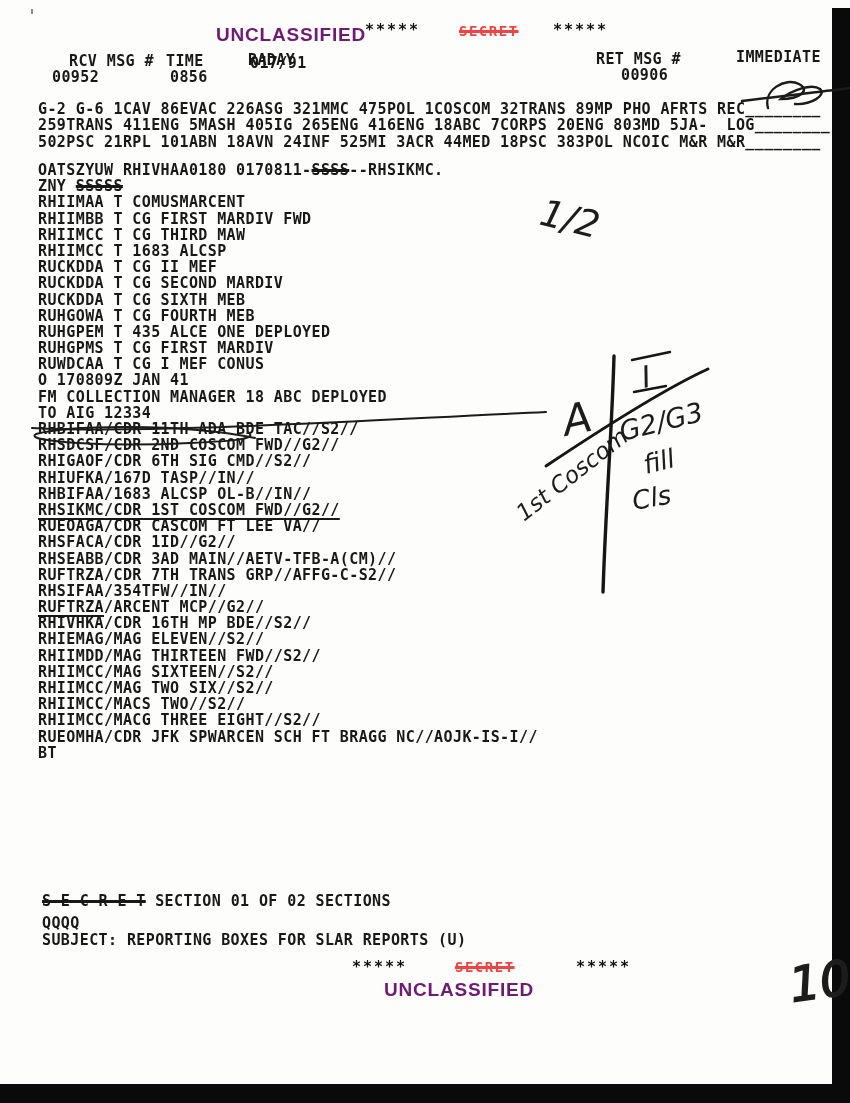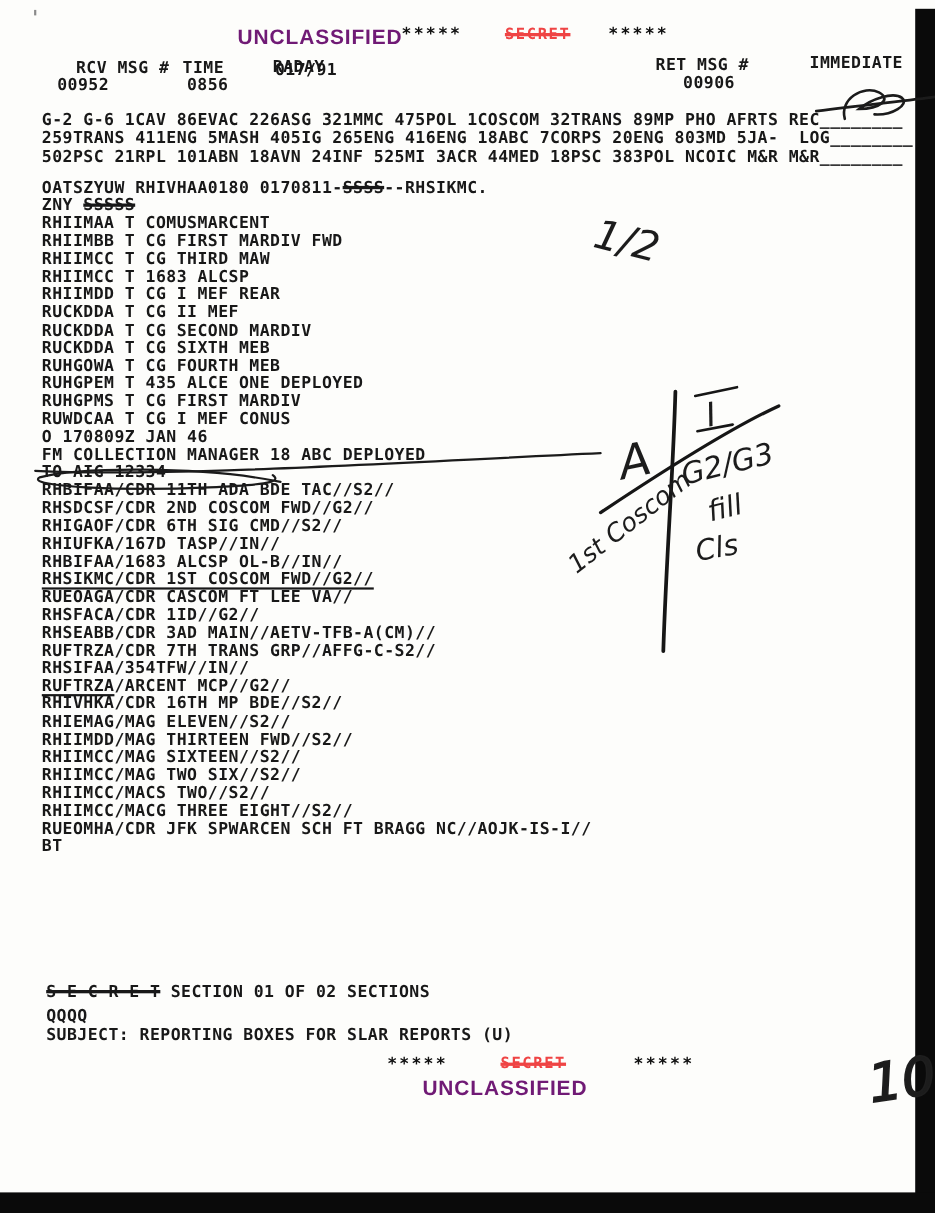--- a/index.html
+++ b/index.html
@@ -53,29 +53,28 @@
       <div class="r-line"><span>502PSC 21RPL 101ABN 18AVN 24INF 525MI 3ACR 44MED 18PSC 383POL NCOIC M&amp;R M&amp;R________</span></div>
     </div>
 
   <div class="abs mono" style="left:38px;top:162px;">
   <div class="msg-line"><span>OATSZYUW RHIVHAA0180 0170811-</span><span class="strike">SSSS</span><span>--RHSIKMC.</span></div>
       <div class="msg-line"><span>ZNY </span><span class="strike">SSSSS</span></div>
       <div class="msg-line"><span>RHIIMAA T COMUSMARCENT</span></div>
       <div class="msg-line"><span>RHIIMBB T CG FIRST MARDIV FWD</span></div>
       <div class="msg-line"><span>RHIIMCC T CG THIRD MAW</span></div>
       <div class="msg-line"><span>RHIIMCC T 1683 ALCSP</span></div>
-      <div class="msg-line"><span>RHIIMDD T CG I MEF REAR</span></div>
       <div class="msg-line"><span>RUCKDDA T CG II MEF</span></div>
       <div class="msg-line"><span>RUCKDDA T CG SECOND MARDIV</span></div>
       <div class="msg-line"><span>RUCKDDA T CG SIXTH MEB</span></div>
       <div class="msg-line"><span>RUHGOWA T CG FOURTH MEB</span></div>
       <div class="msg-line"><span>RUHGPEM T 435 ALCE ONE DEPLOYED</span></div>
       <div class="msg-line"><span>RUHGPMS T CG FIRST MARDIV</span></div>
       <div class="msg-line"><span>RUWDCAA T CG I MEF CONUS</span></div>
-      <div class="msg-line"><span>O 170809Z JAN 46</span></div>
+      <div class="msg-line"><span>O 170809Z JAN 41</span></div>
       <div class="msg-line"><span>FM COLLECTION MANAGER 18 ABC DEPLOYED</span></div>
       <div class="msg-line"><span>TO AIG 12334</span></div>
       <div class="msg-line"><span>RHBIFAA/CDR 11TH ADA BDE TAC//S2//</span></div>
       <div class="msg-line"><span>RHSDCSF/CDR 2ND COSCOM FWD//G2//</span></div>
       <div class="msg-line"><span>RHIGAOF/CDR 6TH SIG CMD//S2//</span></div>
       <div class="msg-line"><span>RHIUFKA/167D TASP//IN//</span></div>
       <div class="msg-line"><span>RHBIFAA/1683 ALCSP OL-B//IN//</span></div>
       <div class="msg-line"><span class="underline">RHSIKMC/CDR 1ST COSCOM FWD//G2//</span></div>
       <div class="msg-line"><span>RUEOAGA/CDR CASCOM FT LEE VA//</span></div>
       <div class="msg-line"><span>RHSFACA/CDR 1ID//G2//</span></div>

